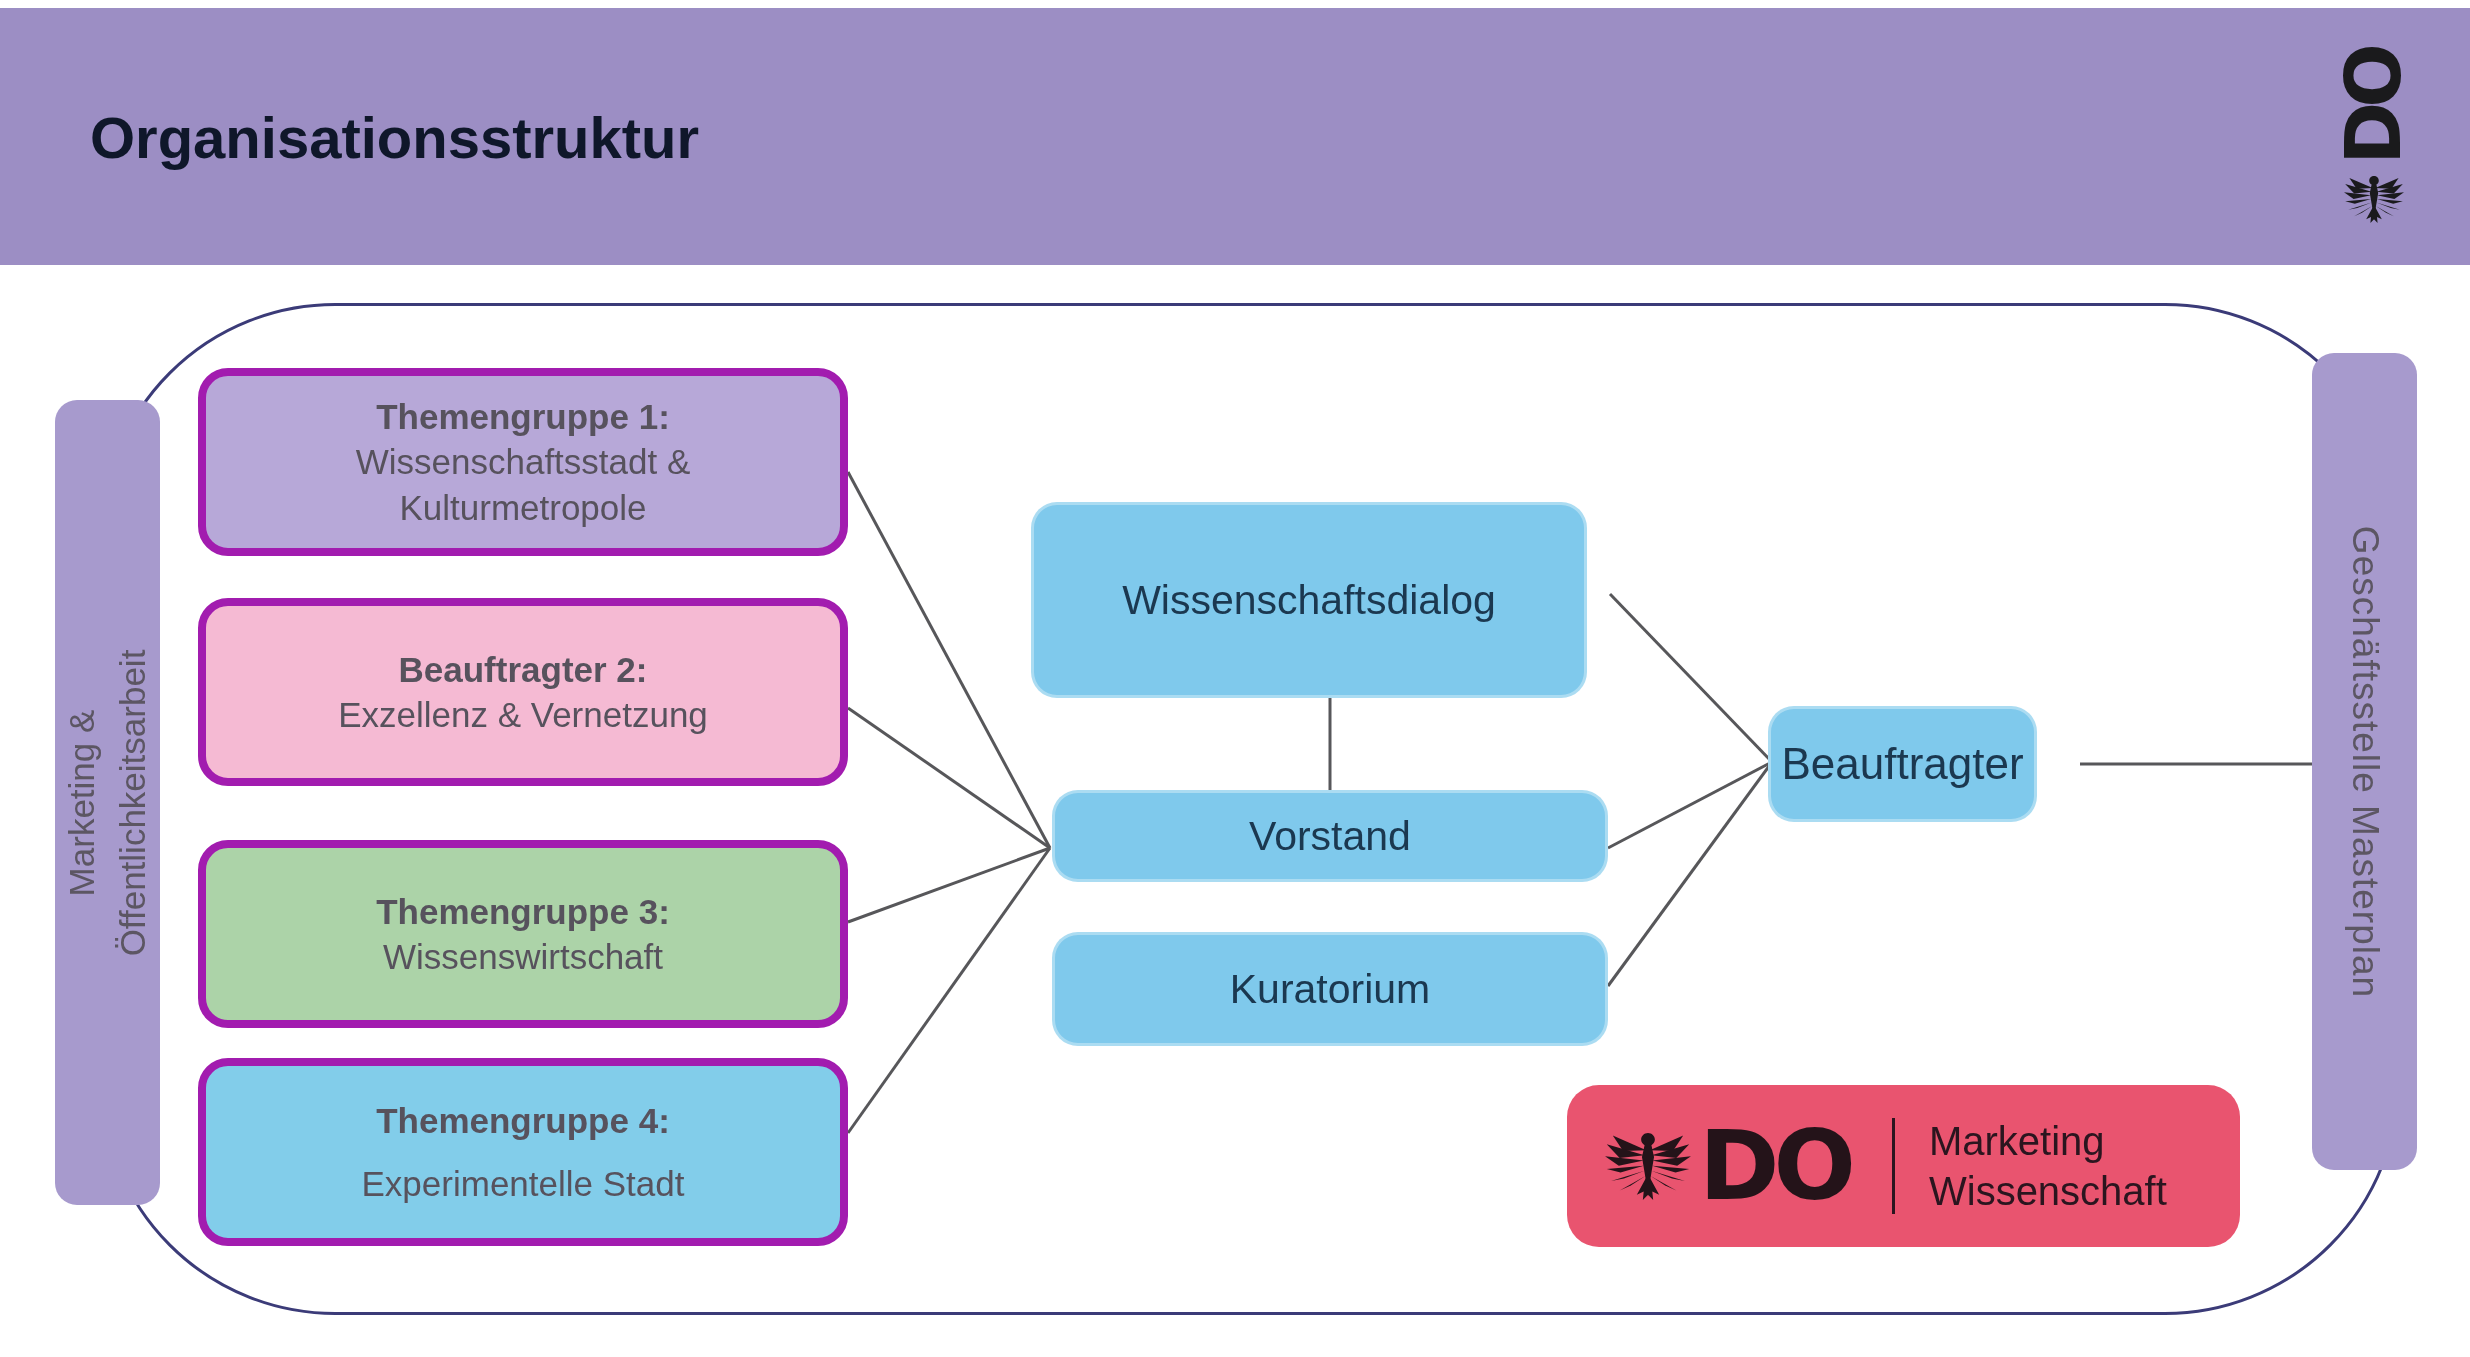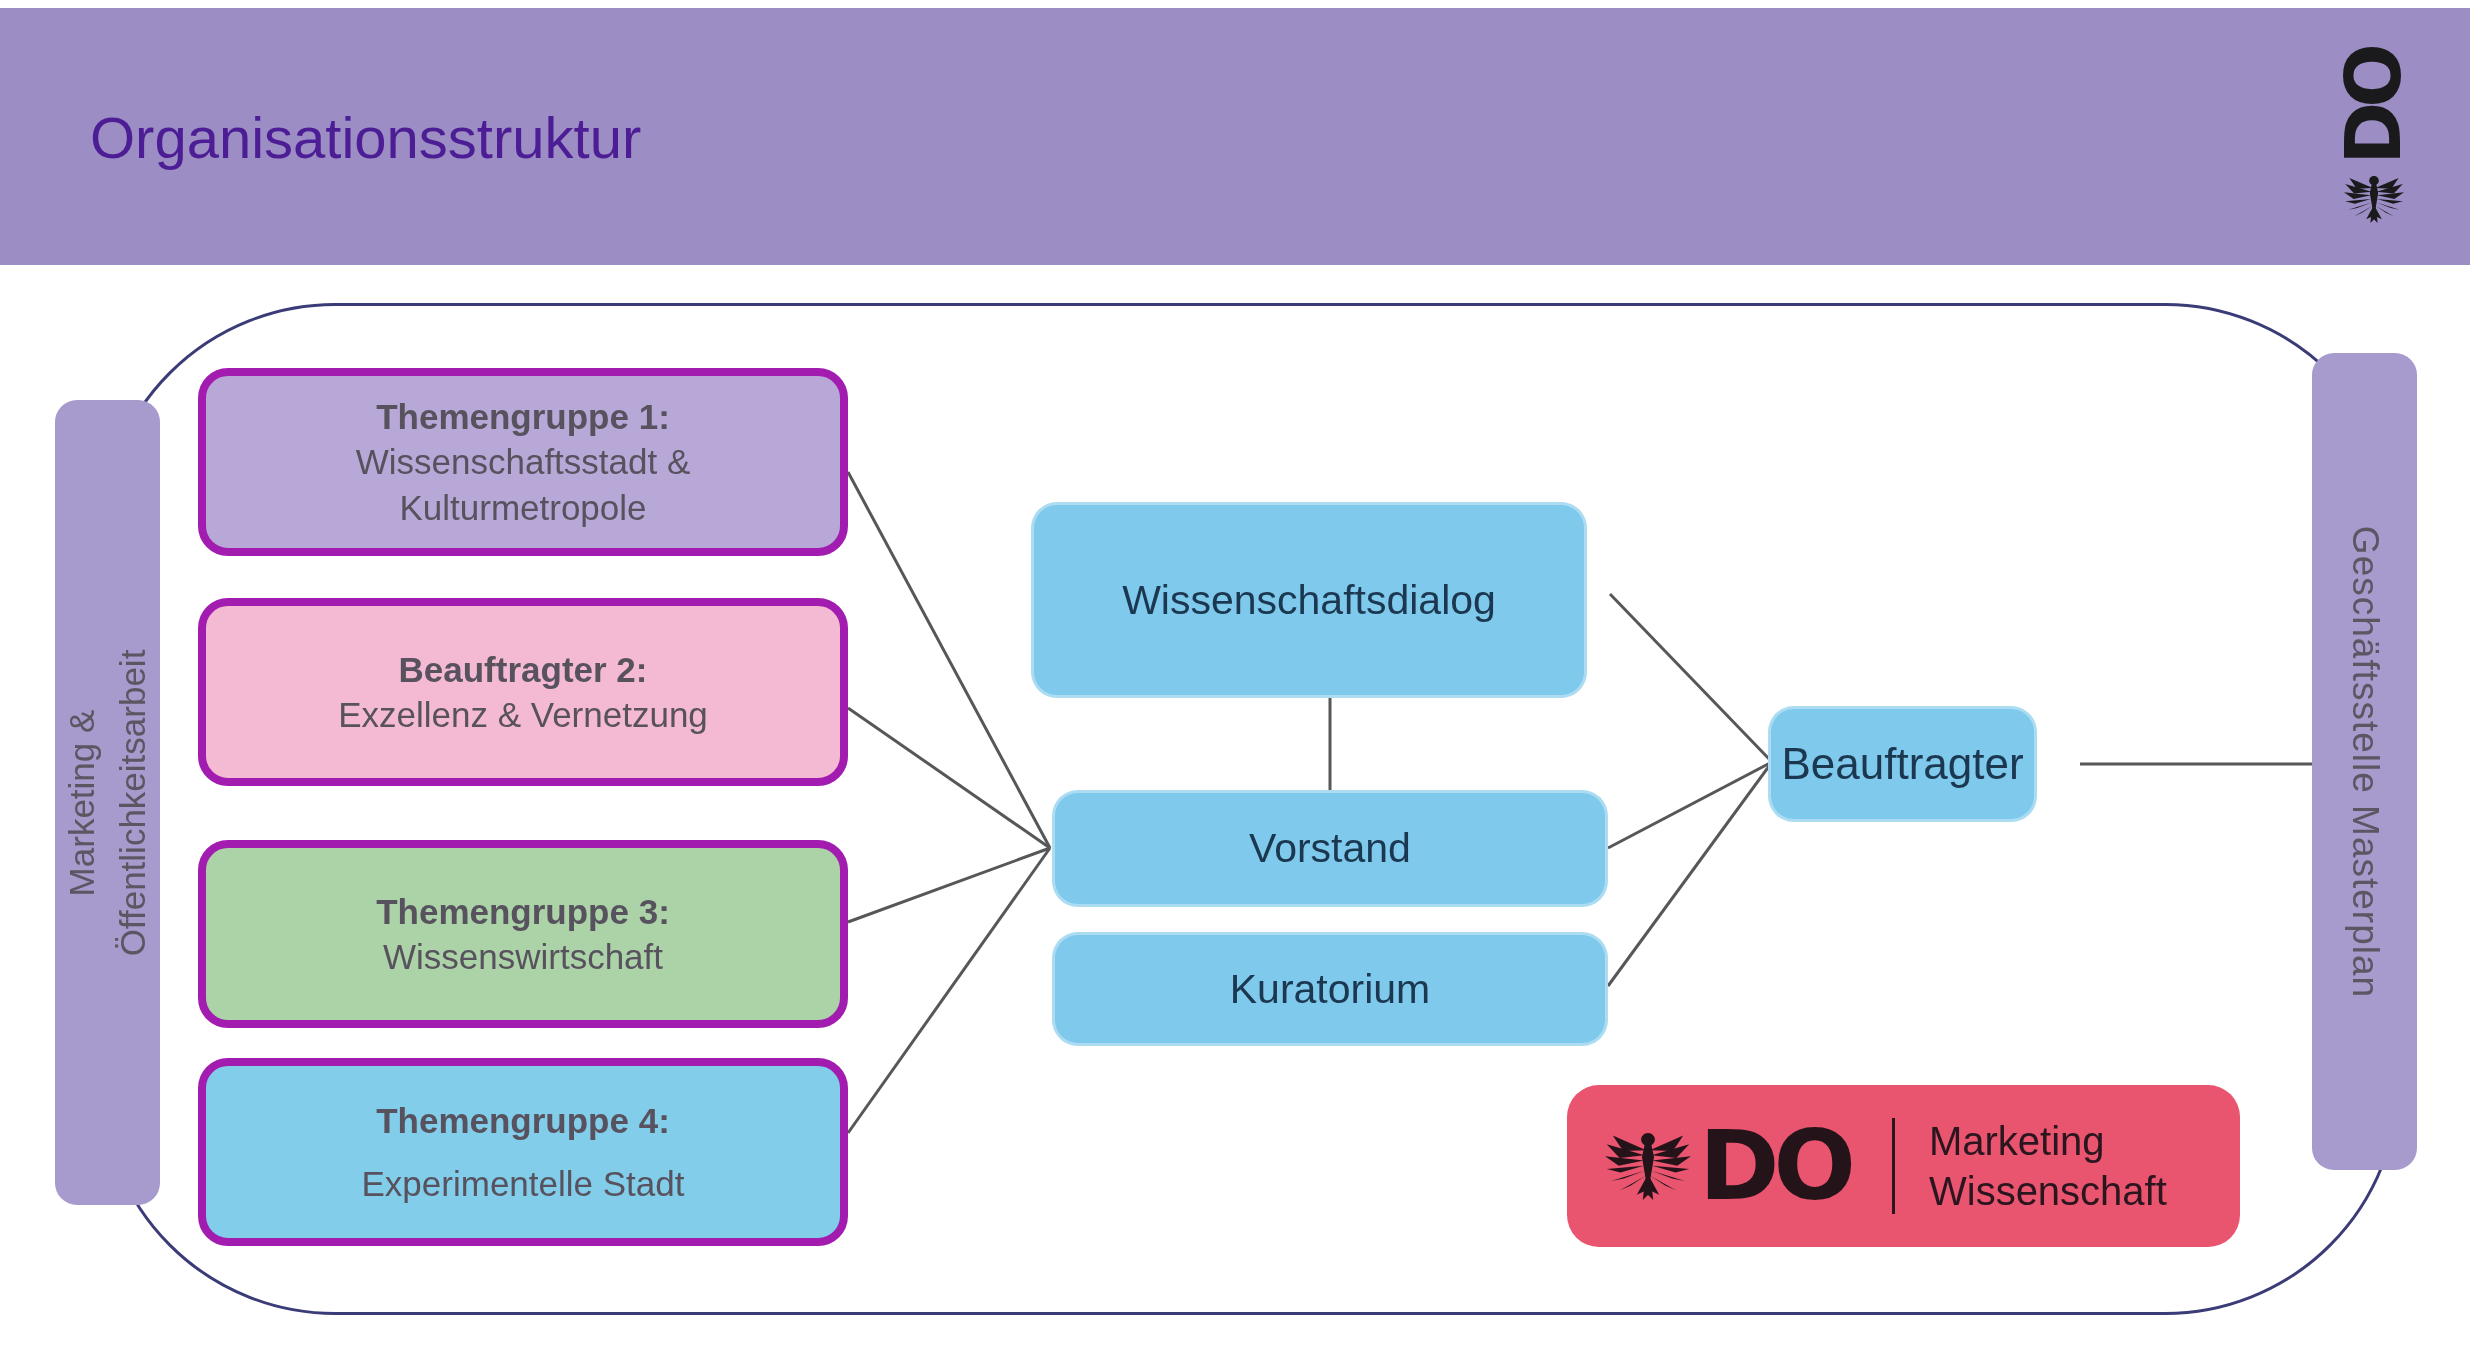--- a/index.html
+++ b/index.html
@@ -5,21 +5,21 @@
   html,body{margin:0;padding:0;}
   body{
     width:2470px;height:1357px;position:relative;overflow:hidden;
     background:#ffffff;
     font-family:"Liberation Sans","DejaVu Sans",sans-serif;
   }
   
   .header{position:absolute;left:0;top:8px;width:2470px;height:257px;background:#9C8EC4;}
   .title{
     position:absolute;left:90px;top:50%;transform:translateY(-50%);
-    font-size:58px;font-weight:400;color:#4c1d95;letter-spacing:0px;white-space:nowrap;
+    font-size:58px;font-weight:700;color:#0f172a;letter-spacing:0px;white-space:nowrap;
   }
   .city-logo{position:absolute;left:2336px;top:38px;width:76px;height:196px;
     display:flex;flex-direction:column;align-items:center;}
   .do-vert{position:relative;width:76px;height:122px;}
   .do-vert span{
     position:absolute;left:50%;top:50%;
     transform:translate(-50%,-50%) rotate(-90deg);
     font-size:76px;font-weight:900;letter-spacing:-6px;color:#1A1A1C;
     font-family:"DejaVu Sans","Liberation Sans",sans-serif;line-height:1;
   }
@@ -56,21 +56,21 @@
   .tg4{top:1058px;background:#82CDEA;gap:18px;}
   .tg .s{max-width:560px;}
 
   
   .cbox{
     position:absolute;background:#7FC9EC;border-radius:26px;
     display:flex;align-items:center;justify-content:center;
     color:#1B3850;font-size:41px;border:3px solid rgba(255,255,255,0.35);box-sizing:border-box;
   }
   .wdialog{left:1031px;top:502px;width:556px;height:196px;}
-  .vorstand{left:1052px;top:790px;width:556px;height:117px;}
+  .vorstand{left:1052px;top:790px;width:556px;height:92px;}
   .kuratorium{left:1052px;top:932px;width:556px;height:114px;}
   .beauftragter{left:1768px;top:706px;width:269px;height:116px;font-size:44px;}
 
   
   .logo-box{
     position:absolute;left:1567px;top:1085px;width:673px;height:162px;
     background:#E9546F;border-radius:32px;color:#2B151F;
     display:flex;align-items:center;padding-left:38px;box-sizing:border-box;
   }
   .logo-box .eagle{width:86px;height:67px;color:#241319;flex:none;}

